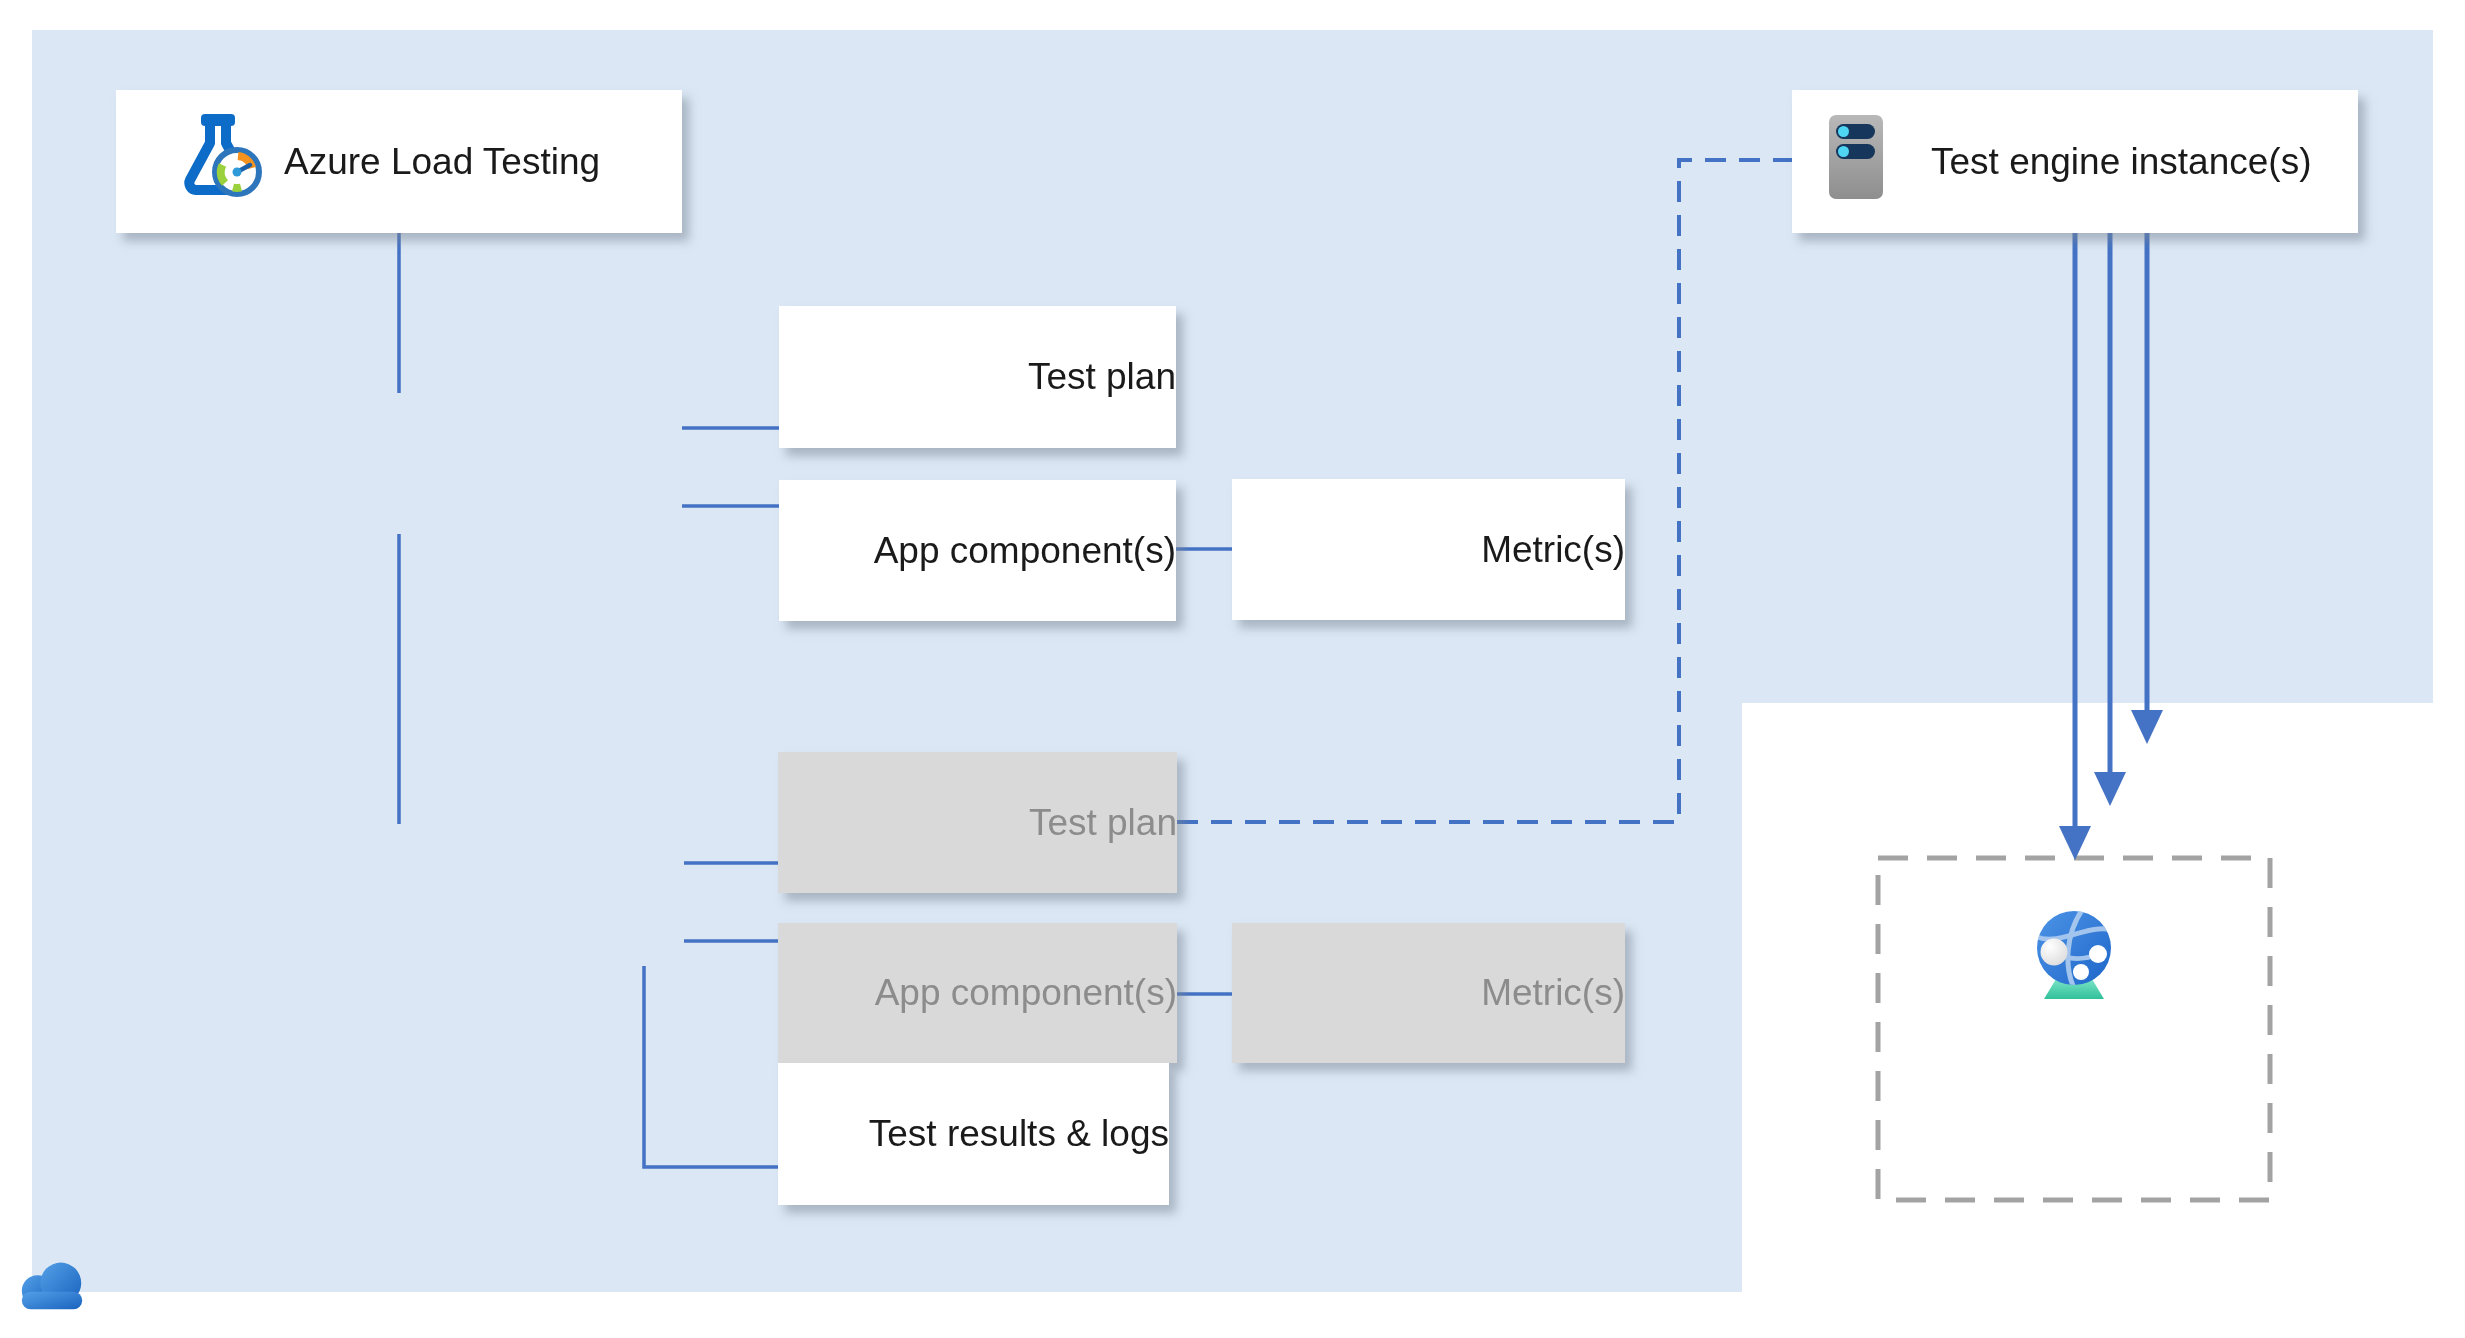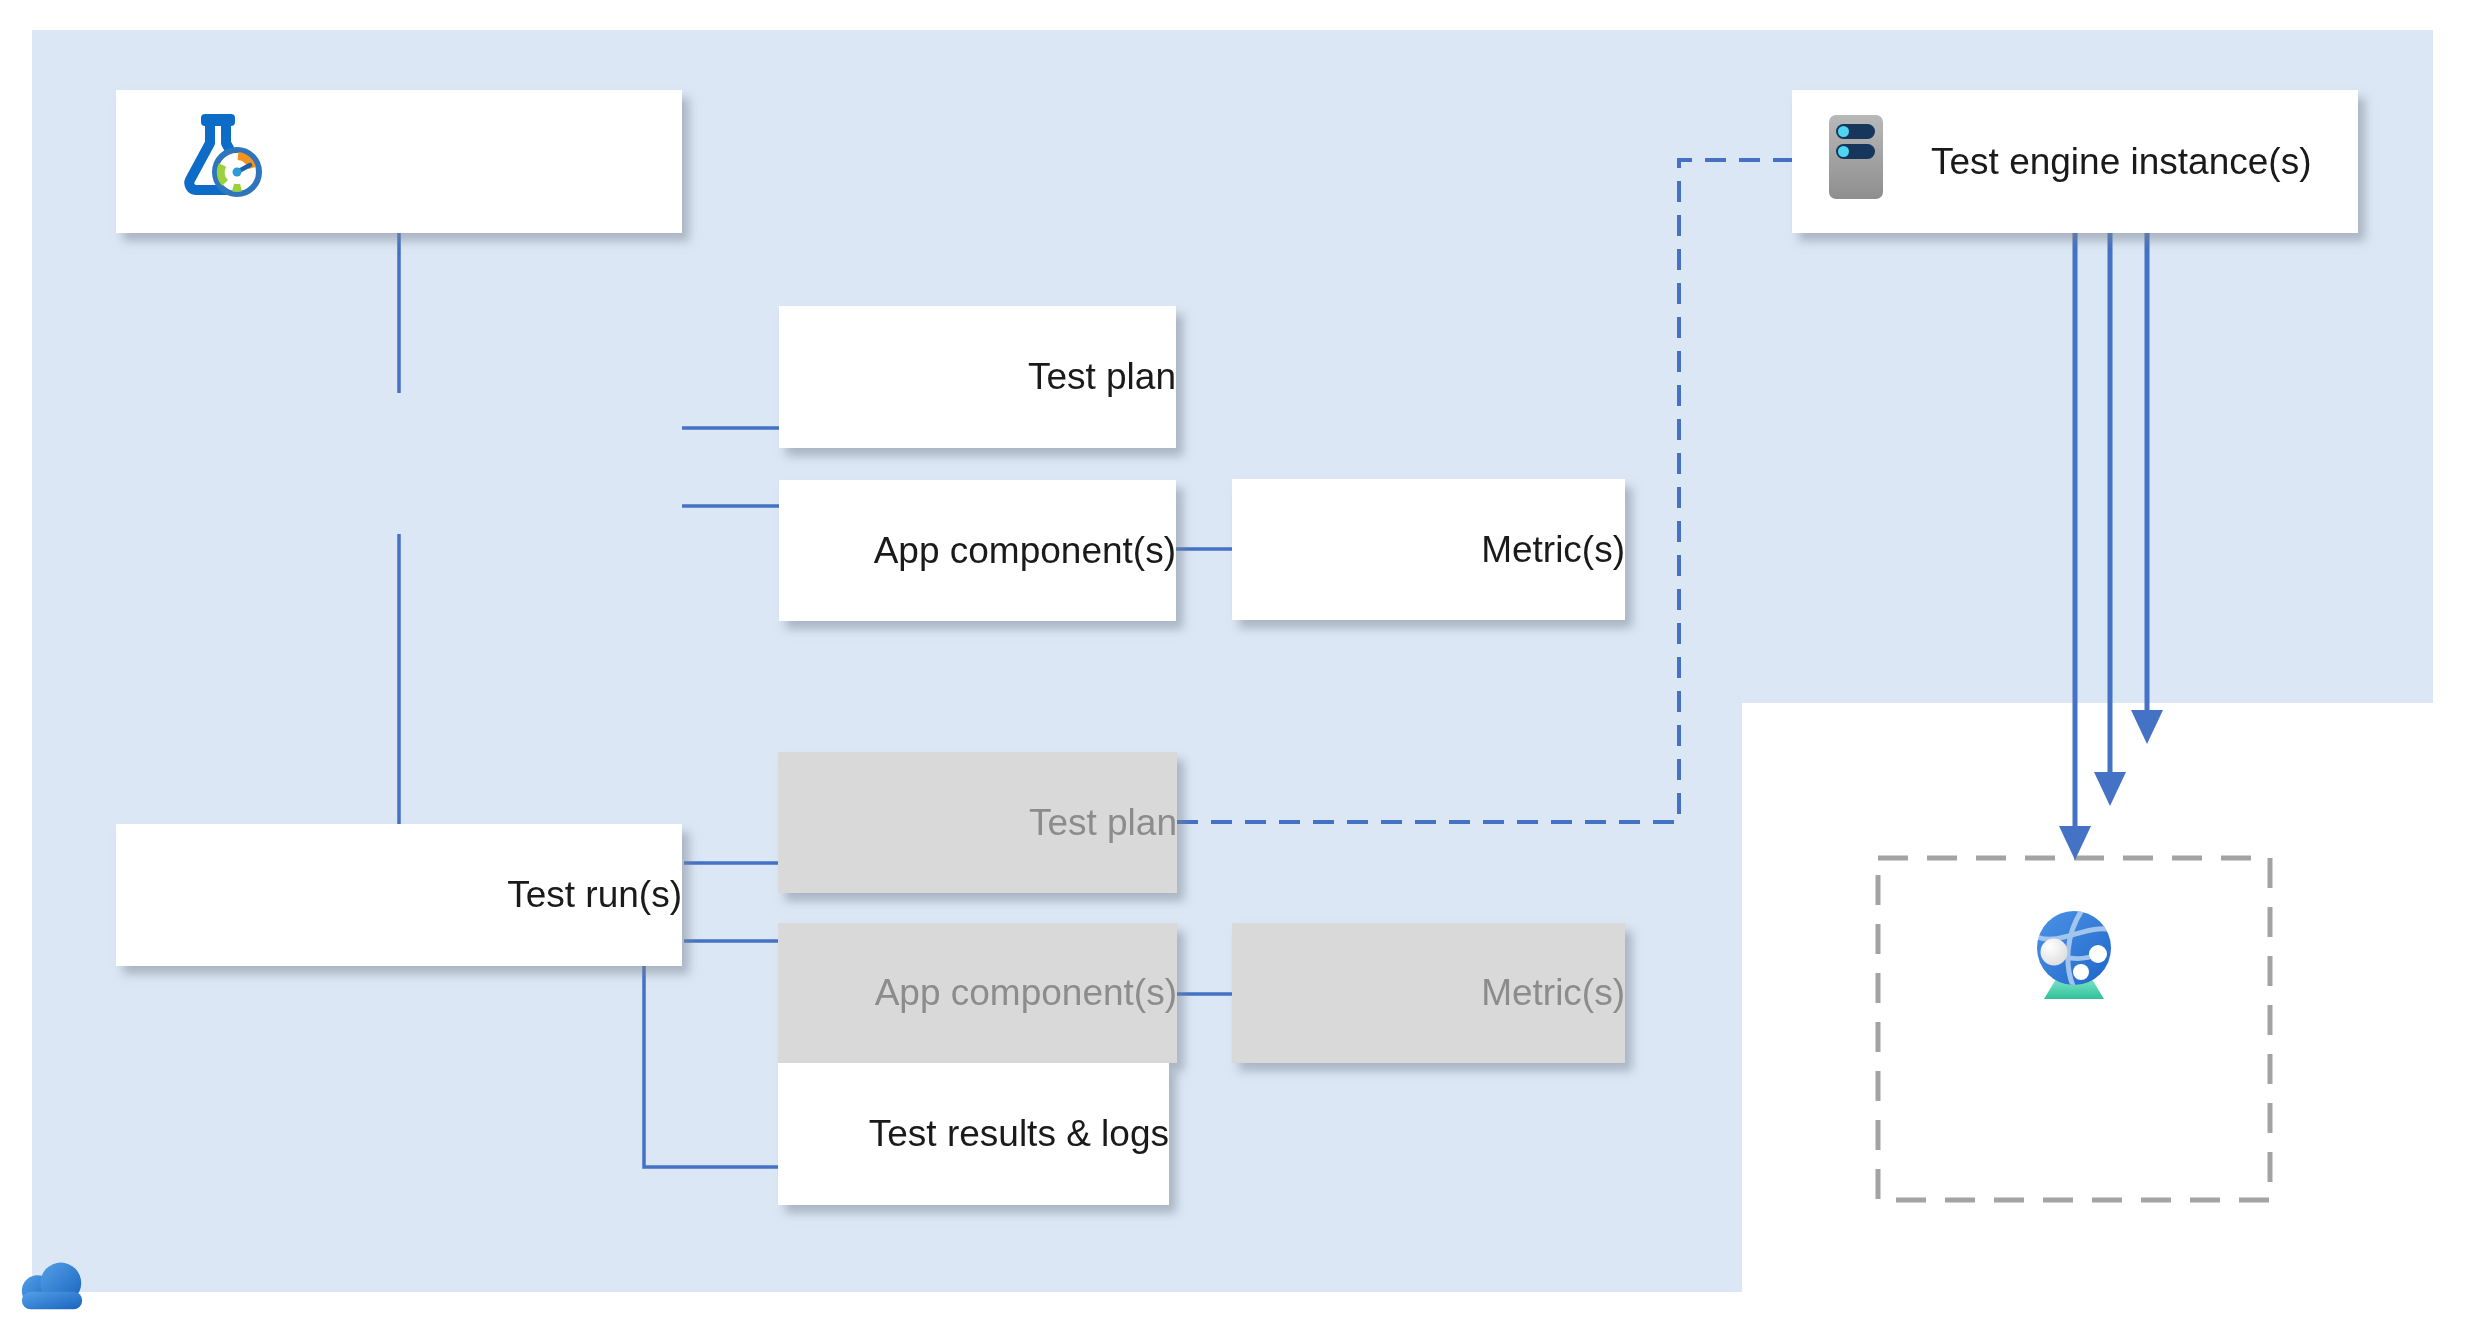--- a/index.html
+++ b/index.html
@@ -90,38 +90,36 @@
         <g transform="translate(71,63)">
           <circle r="22" fill="#ffffff" stroke="#2e76bc" stroke-width="6"></circle>
           <path d="M -14.5 -7 A 16 16 0 0 0 -12 11" stroke="#9ad13c" stroke-width="8" fill="none"></path>
           <path d="M -4 15.5 A 16 16 0 0 0 4 15.5" stroke="#9ad13c" stroke-width="8" fill="none"></path>
           <path d="M 1 -16 A 16 16 0 0 1 15 -4" stroke="#f6921e" stroke-width="8" fill="none"></path>
           <line x1="0" y1="0" x2="13" y2="-7" stroke="#1b5fa8" stroke-width="4.5" stroke-linecap="round"></line>
           <circle r="4.5" fill="#2f9ad8"></circle>
         </g>
       </svg>
     </span>
+    <span>Azure Load Testing</span>
   </div>
 
 
   <div class="node n-plan1">
     <span>Test plan</span>
   </div>
 
   <div class="node n-comp1">
     <span>App component(s)</span>
   </div>
 
   <div class="node n-met1">
     <span>Metric(s)</span>
   </div>
 
-  <div class="node n-runs">
-    <span>Test run(s)</span>
-  </div>
 
   <div class="node gray n-plan2">
     <span>Test plan</span>
   </div>
 
   <div class="node gray n-comp2">
     <span>App component(s)</span>
   </div>
 
   <div class="node gray n-met2">

